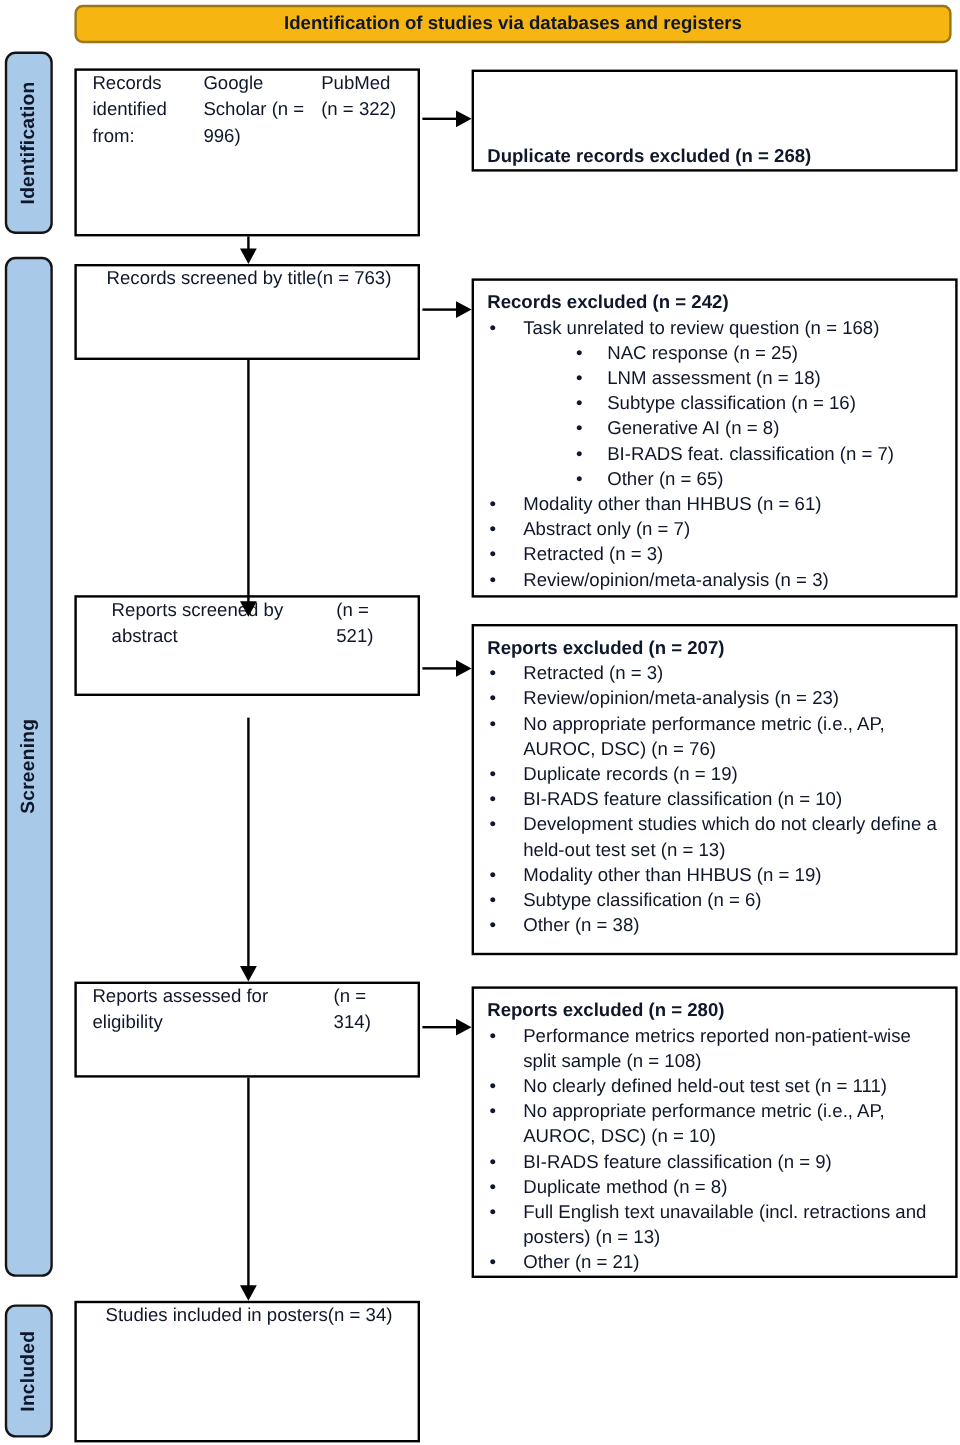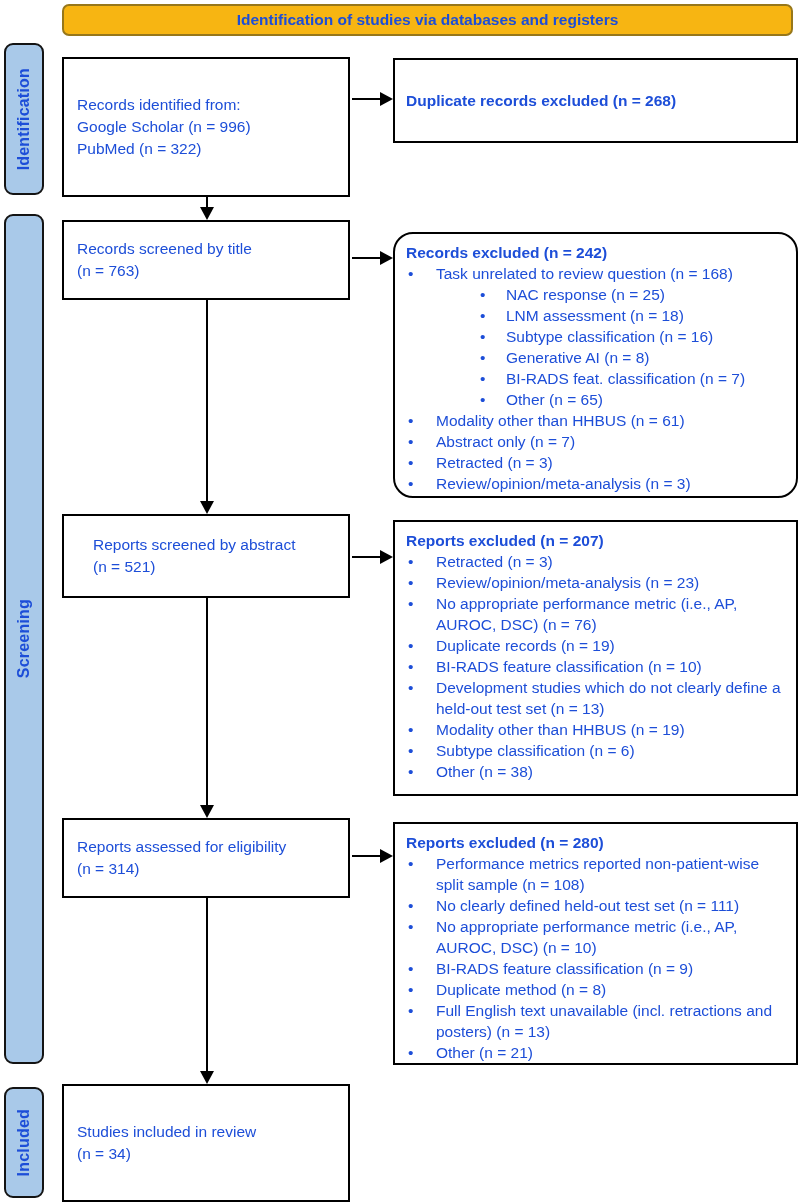--- a/index.html
+++ b/index.html
@@ -2,21 +2,21 @@
 <html><head>
 <meta charset="utf-8">
 <style>
   html, body { margin: 0; padding: 0; background: #ffffff; }
   .canvas {
     position: relative;
     width: 800px;
     height: 1204px;
     background: #ffffff;
     font-family: "Liberation Sans", sans-serif;
-    color: #1d4ed8;
+    color: #0f172a;
     overflow: hidden;
   }
   .banner {
     position: absolute; left: 62px; top: 4px; width: 731px; height: 32px;
     background: #F7B512; border: 2px solid #97771A; border-radius: 7px;
     display: flex; align-items: center; justify-content: center;
     font-weight: bold; font-size: 15.5px; box-sizing: border-box;
   }
   .stage {
     position: absolute; left: 4px; width: 40px;
@@ -29,37 +29,37 @@
     font-weight: bold; font-size: 16px; letter-spacing: 0.2px; white-space: nowrap;
   }
   .stage-identification { top: 43px; height: 152px; }
   .stage-screening { top: 214px; height: 850px; }
   .stage-included { top: 1087px; height: 111px; }
 
   .fbox {
     position: absolute; left: 62px; width: 288px;
     background: #fff; border: 2px solid #000; box-sizing: border-box;
     font-size: 15.5px; line-height: 22px;
-    display: flex; flex-direction: column; justify-content: center;
+    display: flex; justify-content: center;
     padding: 0 10px 0 13px;
   }
   .fb1 { top: 57px;  height: 140px; }
   .fb2 { top: 220px; height: 80px; }
-  .fb3 { top: 514px; height: 84px; padding-left: 29px; }
+  .fb3 { top: 496px; height: 84px; padding-left: 29px; }
   .fb4 { top: 818px; height: 80px; }
   .fb5 { top: 1084px; height: 118px; }
 
   .ebox {
     position: absolute; left: 393px; width: 405px;
     background: #fff; border: 2px solid #000; box-sizing: border-box;
     font-size: 15.5px; line-height: 21px;
     padding: 8px 9px 0 11px;
   }
-  .e0 { top: 58px;  height: 85px; display: flex; align-items: center; padding-top: 0; }
-  .e1 { top: 232px; height: 266px; border-radius: 20px; }
+  .e0 { top: 58px;  height: 85px; display: flex; align-items: flex-end; padding-top: 0; }
+  .e1 { top: 232px; height: 266px; }
   .e2 { top: 520px; height: 276px; }
   .e3 { top: 822px; height: 243px; }
   .etitle { font-weight: bold; }
   .erow { display: flex; }
   .erow.l1 { padding-left: 2px; }
   .erow.l1 .mk { width: 28px; flex: none; }
   .erow.l2 { padding-left: 74px; }
   .erow.l2 .mk { width: 26px; flex: none; }
   .etext { flex: 1; }
 
@@ -106,21 +106,21 @@
   </div>
   <div class="fbox fb3">
     <div>Reports screened by abstract</div>
     <div>(n = 521)</div>
   </div>
   <div class="fbox fb4">
     <div>Reports assessed for eligibility</div>
     <div>(n = 314)</div>
   </div>
   <div class="fbox fb5">
-    <div>Studies included in review</div>
+    <div>Studies included in posters</div>
     <div>(n = 34)</div>
   </div>
 
   <div class="ebox e0">
     <div class="etitle">Duplicate records excluded (n = 268)</div>
   </div>
 
   <div class="ebox e1">
     <div class="etitle">Records excluded (n = 242)</div>
     <div class="erow l1">

